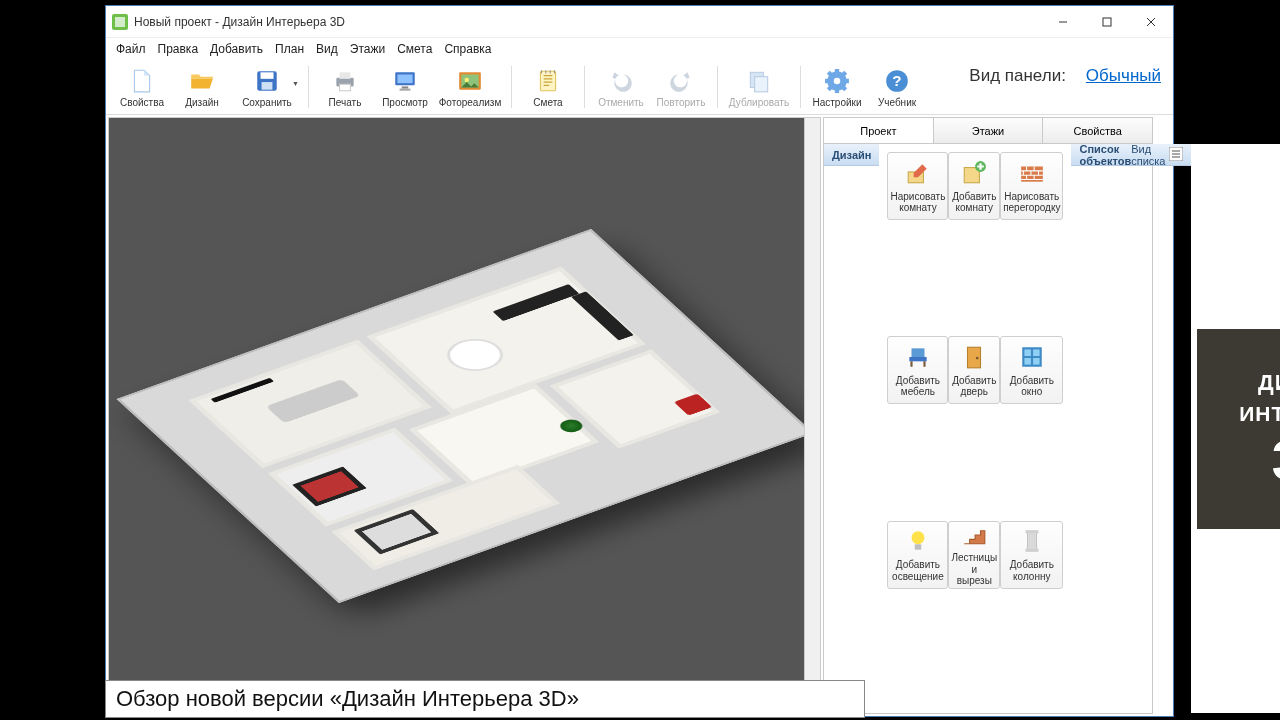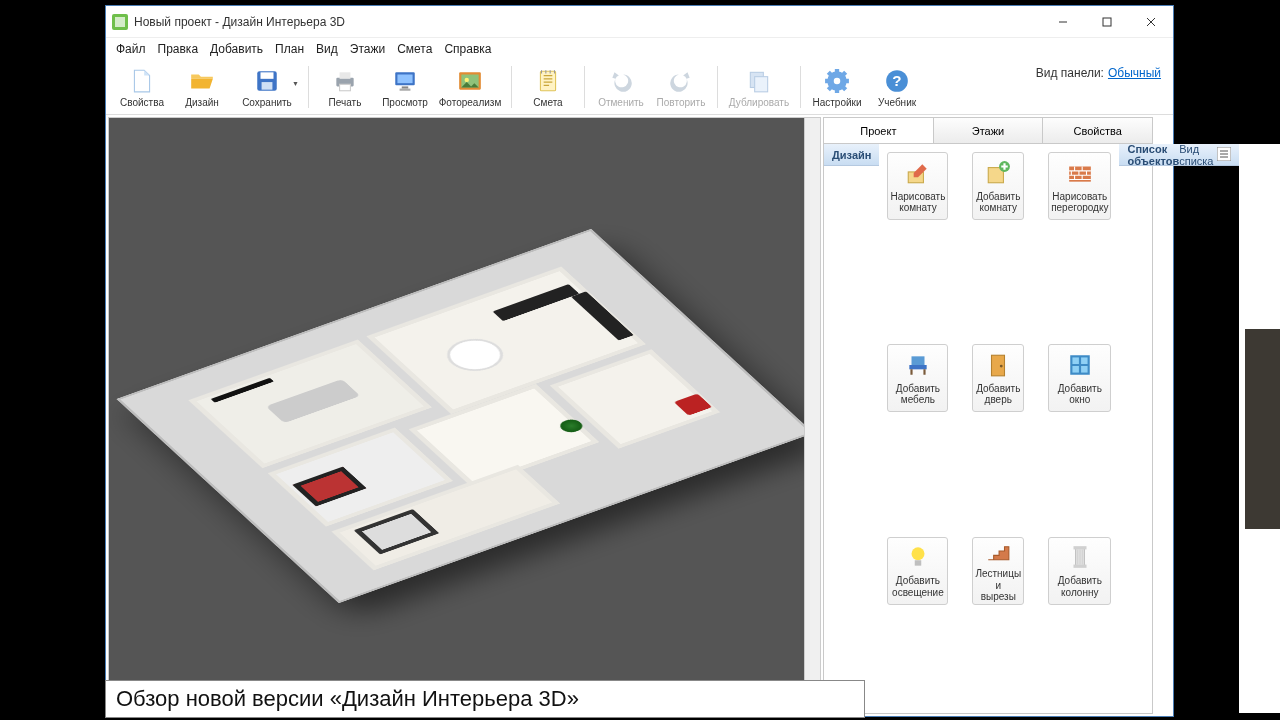--- a/index.html
+++ b/index.html
@@ -19,34 +19,34 @@
 .menubar span { cursor: default; }
 .toolbar { height: 55px; display: flex; align-items: stretch; padding: 2px 6px 2px 6px; border-bottom: 1px solid #ddd; }
 .tgroup { display: flex; align-items: stretch; }
 .tsep { width: 1px; background: #ddd; margin: 4px 6px; }
 .tbtn { width: 60px; display: flex; flex-direction: column; align-items: center; justify-content: center; font-size: 10px; color: #333; gap: 2px; border-radius: 3px; cursor: pointer; padding: 2px 0; }
 .tbtn.wider { width: 70px; }
 .tbtn.disabled { color: #aaa; cursor: default; }
 .tbtn.split { position: relative; width: 70px;}
 .tbtn .drop { position: absolute; right: 3px; top: 18px; font-size: 7px; color: #555; }
 .ticon { width: 28px; height: 28px; display:flex; align-items:center; justify-content:center; }
-.toolbar-right { margin-left: auto; display: flex; align-items: flex-start; gap: 4px; font-size: 12px; color: #333; padding: 4px 6px 0 0;}
+.toolbar-right { margin-left: auto; display: flex; align-items: flex-start; gap: 20px; font-size: 17px; color: #333; padding: 4px 6px 0 0;}
 .toolbar-right a { color: #0066cc; text-decoration: underline; cursor: pointer; }
 .workarea { flex: 1; display: flex; min-height: 0; }
 .viewport { flex: 1; background: #555; position: relative; display:flex; align-items:center; justify-content:center; border: 1px solid #ccc; margin: 2px; overflow:hidden;}
 .viewport .vscroll { position:absolute; right:0; top:0; bottom:0; width:16px; background:#f0f0f0; border-left:1px solid #ccc;}
 .sidepanel { width: 330px; display: flex; flex-direction: column; margin: 2px 20px 2px 0; }
 .tabs { display: flex; height: 26px; border: 1px solid #c9c9c9; border-bottom: none; font-size: 11px; }
 .tab { flex: 1; display:flex; align-items:center; justify-content:center; border-right: 1px solid #c9c9c9; background: linear-gradient(#fdfdfd,#ececec); cursor: pointer; }
 .tab:last-child { border-right: none; }
 .tab.active { background: #fff; }
 .panelbody { flex: 1; border: 1px solid #c9c9c9; display:flex; flex-direction:row; min-height:0;}
 .section-head { height: 22px; background: linear-gradient(#e8f1fb,#c9ddf2); border-bottom: 1px solid #b5c9e0; display:flex; align-items:center; padding: 0 8px; font-size: 11px; font-weight: bold; color: #2a4d75; justify-content:space-between;}
 .section-head .right { font-weight: normal; display:flex; align-items:center; gap:4px;}
-.design-grid { padding: 8px; display: grid; grid-template-columns: repeat(3, 1fr); gap: 24px; }
+.design-grid { padding: 8px; display: grid; grid-template-columns: repeat(3, 1fr); gap: 0; }
 .dbtn { height: 68px; border: 1px solid #cfcfcf; border-radius: 3px; background: linear-gradient(#fefefe,#f2f2f2); display:flex; flex-direction:column; align-items:center; justify-content:center; font-size: 10px; color:#333; text-align:center; line-height:1.15; gap:4px; cursor:pointer; padding: 2px;}
 .dicon { width: 28px; height: 28px; display:flex; align-items:center; justify-content:center;}
 .objlist { flex:1; display:flex; align-items:center; justify-content:center; background:#fff; padding:6px;}
 .promo { width: 220px; height: 200px; background:#3d3933; color:#fff; display:flex; flex-direction:column; align-items:center; justify-content:center; font-weight:bold; text-align:center; gap:6px;}
 .promo .l1 { font-size: 22px; letter-spacing:1px;}
 .promo .l2 { font-size: 21px; letter-spacing:1px;}
 .promo .l3 { font-size: 56px; line-height: 1; }
 .caption-bar { position:absolute; left:105px; bottom:2px; height:38px; width:760px; background:#fff; border:1px solid #888; display:flex; align-items:center; padding:0 10px; font-size: 22px; color:#111;}
 
 .floorplan { transform: rotateX(55deg) rotateZ(-32deg); transform-style: preserve-3d; width: 520px; height: 380px; position: relative; }

